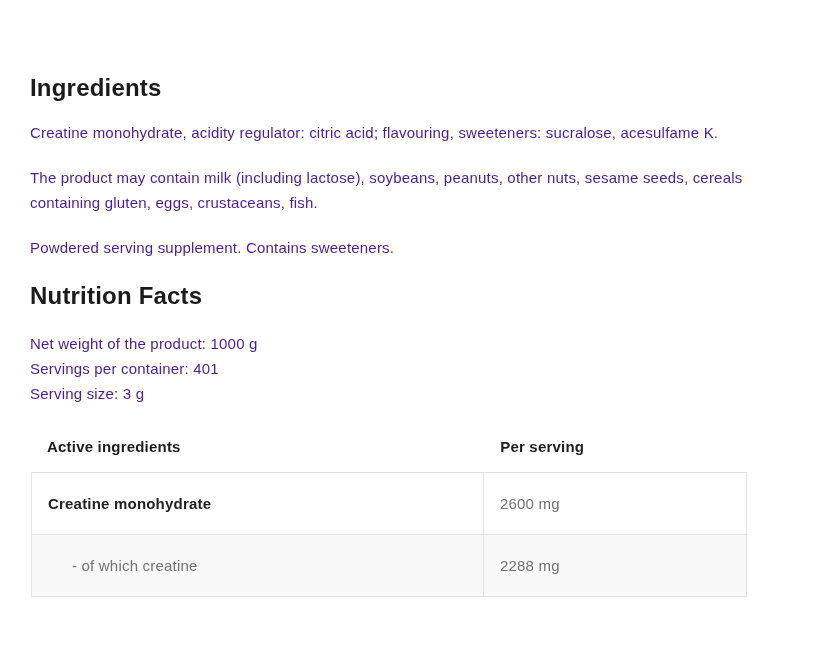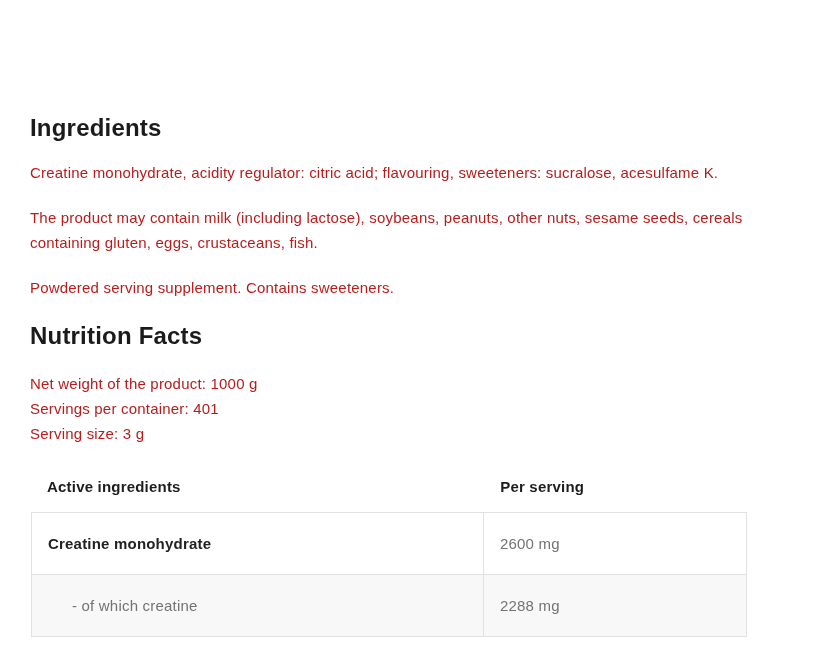--- a/index.html
+++ b/index.html
@@ -8,37 +8,37 @@
     background: #ffffff;
     width: 828px;
     height: 664px;
     font-family: "Liberation Sans", "DejaVu Sans", sans-serif;
     -webkit-font-smoothing: antialiased;
   }
   .page {
     box-sizing: border-box;
     width: 828px;
     height: 664px;
-    padding: 112px 28px 0 30px;
+    padding: 72px 28px 0 30px;
     overflow: hidden;
   }
   h2.section-heading {
     margin: 0;
     font-size: 24px;
     font-weight: 700;
     line-height: 1.3;
     letter-spacing: 0.2px;
     color: #1b1b1b;
   }
   .ingredients-section p,
   .nutrition-info p {
     font-size: 15px;
     line-height: 25px;
     letter-spacing: 0.2px;
-    color: #b91c1c;
+    color: #4c1d95;
     max-width: 770px;
   }
   .ingredients-section p {
     margin: 0 0 20px 0;
   }
   h2.ingredients-title { margin-bottom: 17px; }
   h2.nutrition-title   { margin-top: 2px; margin-bottom: 20px; }
   .nutrition-info p { margin: 0; }
   .nutrition-info { margin-bottom: 19px; }
 

